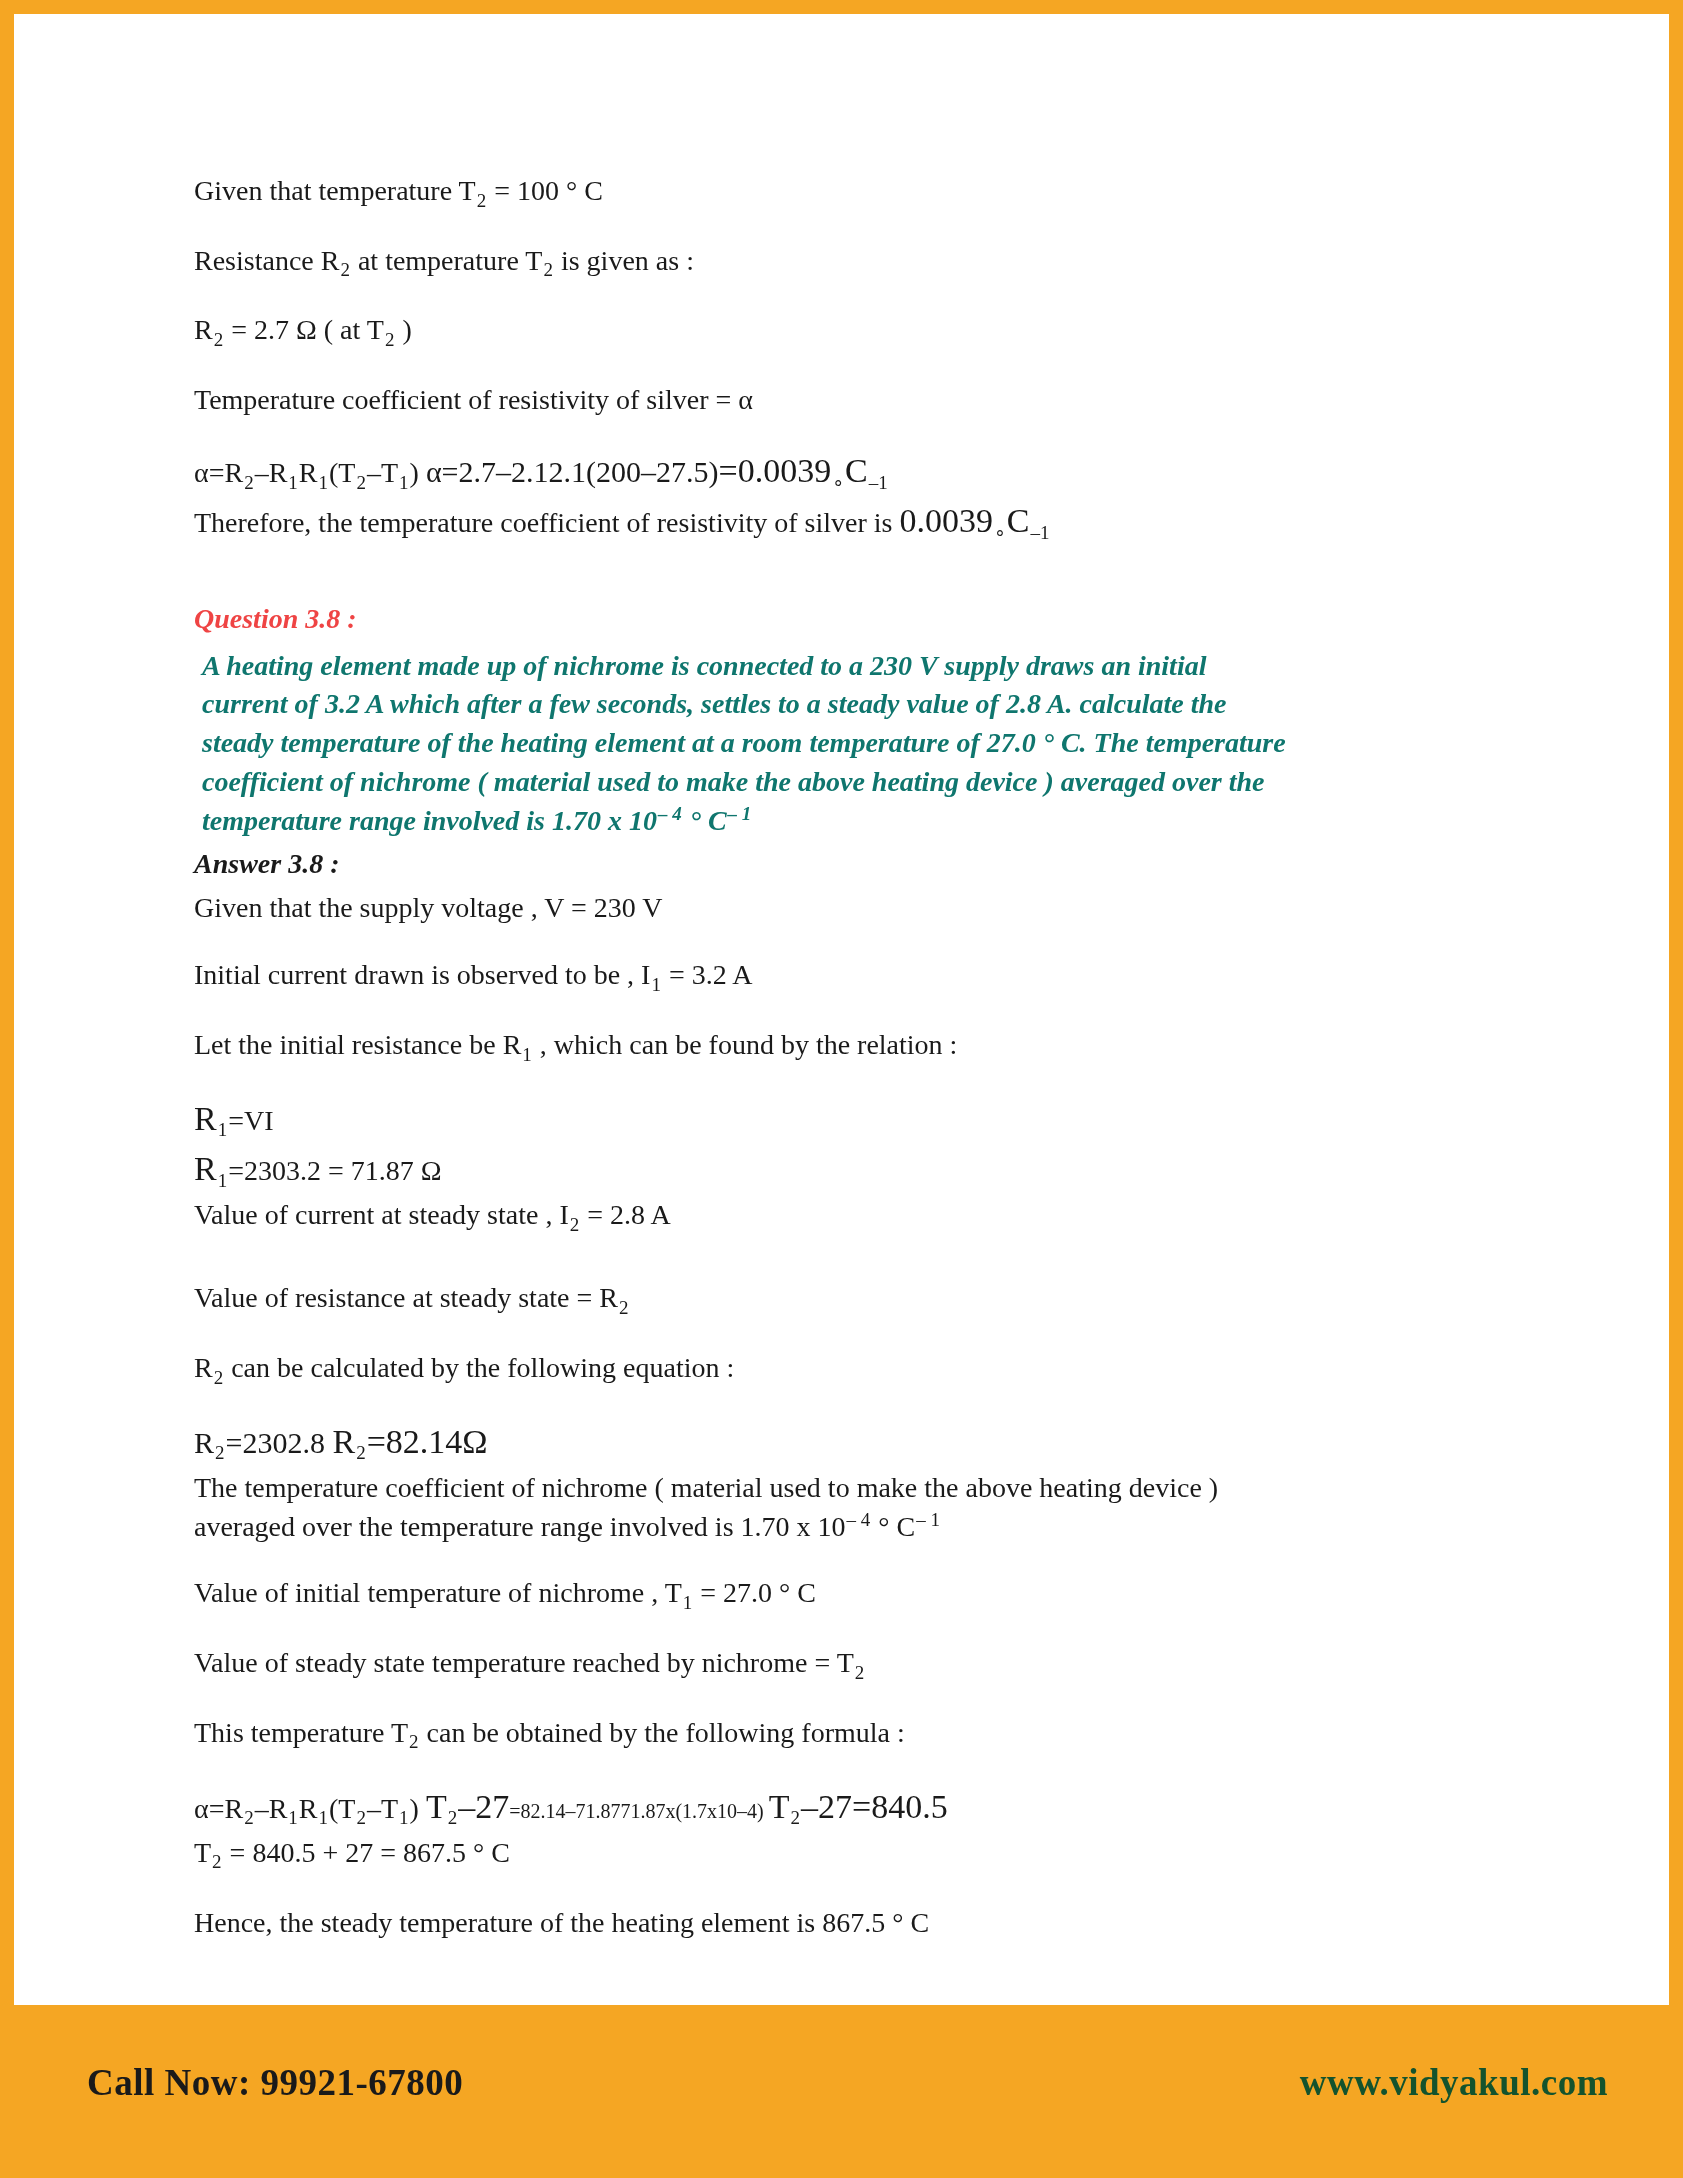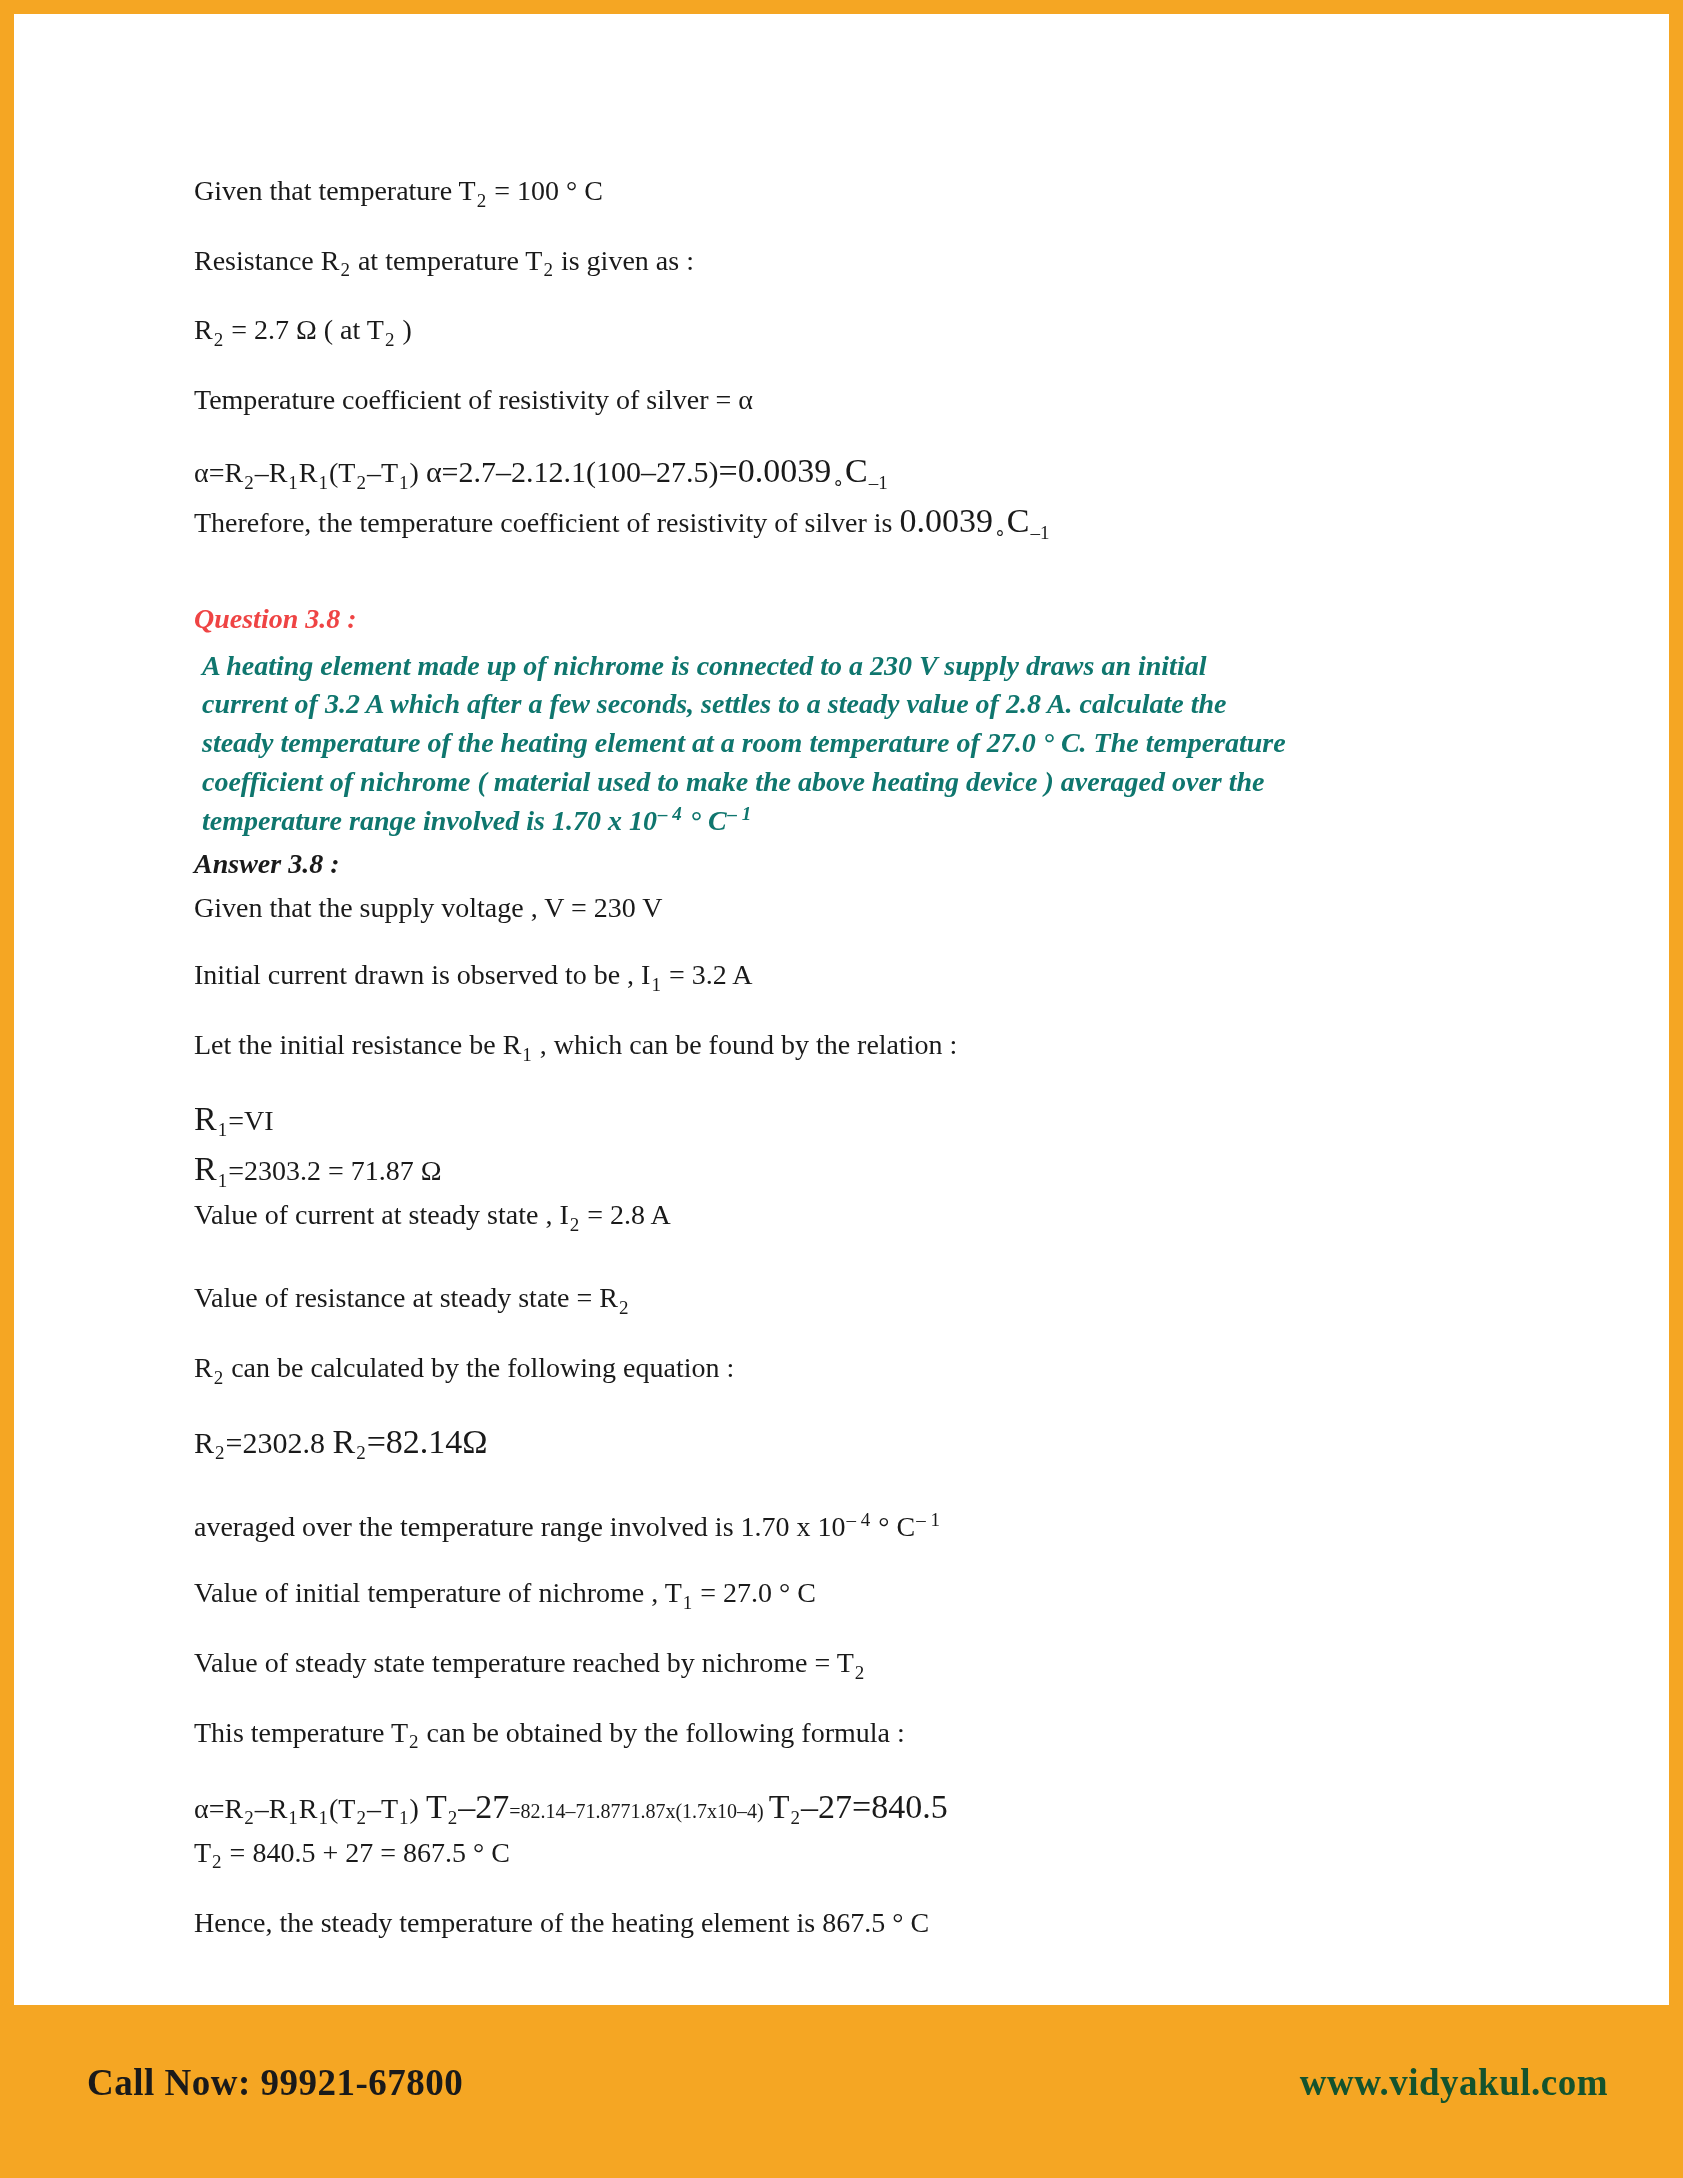--- a/index.html
+++ b/index.html
@@ -166,21 +166,21 @@
       <span>Resistance R</span><span class="sub">2</span><span> at temperature T</span><span class="sub">2</span><span> is given as :</span>
     </p>
 
     <p class="line">
       <span>R</span><span class="sub">2</span><span> =  2.7 Ω ( at T</span><span class="sub">2</span><span> )</span>
     </p>
 
     <p class="line">Temperature coefficient of resistivity of silver = α</p>
 
     <p class="formula">
-      <span>α=R</span><span class="sub">2</span><span>–R</span><span class="sub">1</span><span>R</span><span class="sub">1</span><span>(T</span><span class="sub">2</span><span>–T</span><span class="sub">1</span><span>) </span><span class="med-math">α=2.7–2.12.1(100–27.5)</span><span class="big-math">=0.0039</span><span class="sub">∘</span><span class="big-math">C</span><span class="sub">–1</span>
+      <span>α=R</span><span class="sub">2</span><span>–R</span><span class="sub">1</span><span>R</span><span class="sub">1</span><span>(T</span><span class="sub">2</span><span>–T</span><span class="sub">1</span><span>) </span><span class="med-math">α=2.7–2.12.1(200–27.5)</span><span class="big-math">=0.0039</span><span class="sub">∘</span><span class="big-math">C</span><span class="sub">–1</span>
     </p>
 
     <p class="line" style="margin-bottom:0;">
       <span>Therefore, the temperature coefficient of resistivity of silver is </span><span class="big-math">0.0039</span><span class="sub">∘</span><span class="big-math">C</span><span class="sub">–1</span>
     </p>
 
     <div class="spacer-lg"></div>
 
     <p class="q-head">Question 3.8 :</p>
     <p class="q-body">
@@ -221,21 +221,21 @@
 
     <p class="line">
       <span>R</span><span class="sub">2</span><span> can be calculated by the following equation :</span>
     </p>
 
     <p class="formula" style="font-size:30px;">
       <span>R</span><span class="sub">2</span><span>=230</span><span>2.8 </span><span class="big-math">R</span><span class="sub">2</span><span class="big-math">=82.14Ω</span>
     </p>
 
     <p class="line" style="margin-bottom:30px;">
-      <br>
+      <span>The temperature coefficient of nichrome ( material used to make the above  heating device )</span><br>
       <span>averaged over the temperature range involved is 1.70 x 10</span><span class="sup">– 4</span><span> ° C</span><span class="sup">– 1</span>
     </p>
 
     <p class="line">
       <span>Value of initial temperature of nichrome , T</span><span class="sub">1</span><span> = 27.0 ° C</span>
     </p>
 
     <p class="line">
       <span>Value of steady state temperature reached by nichrome = T</span><span class="sub">2</span>
     </p>

